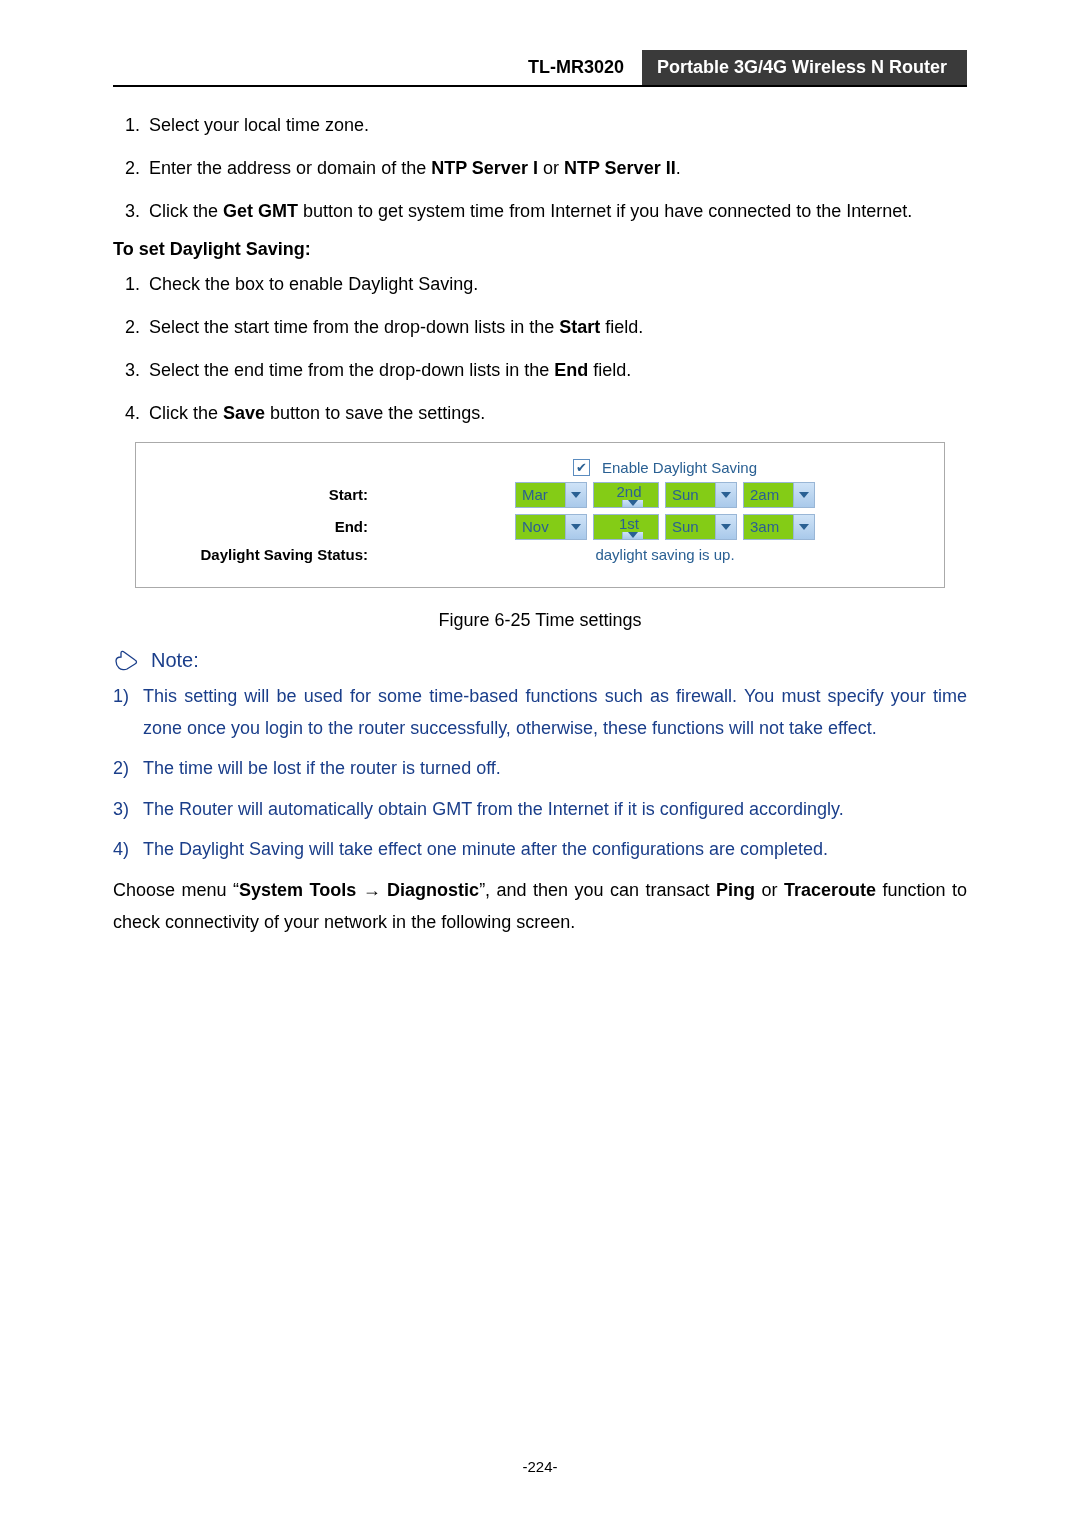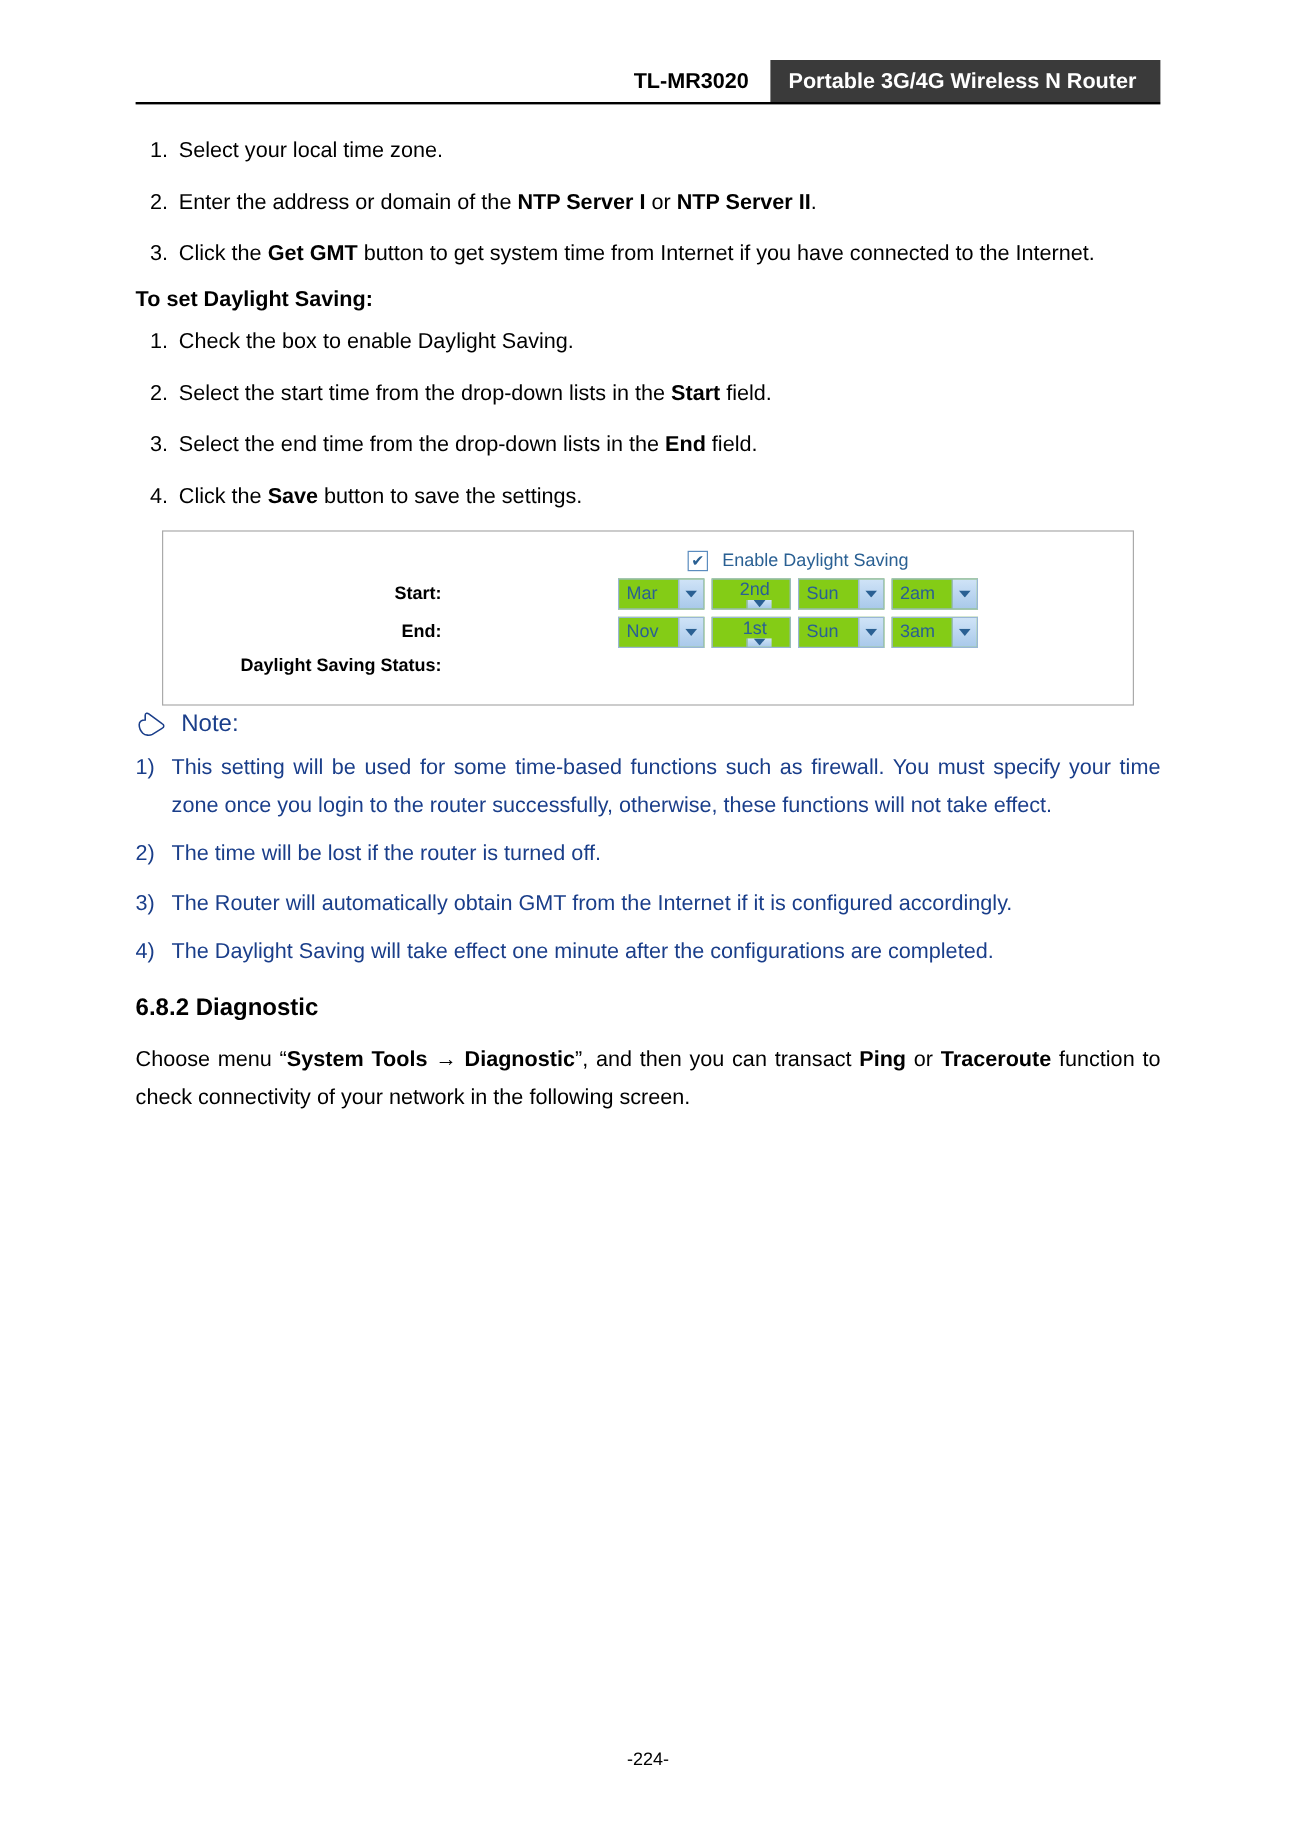--- a/index.html
+++ b/index.html
@@ -199,22 +199,26 @@
             <span class="darr">
               <svg viewBox="0 0 10 6">
                 <path d="M0 0 L5 6 L10 0 Z" fill="#2a6093"></path>
               </svg>
             </span>
           </span>
       </div>
     </div>
     <div class="fig-row">
       <div class="fig-label-col">Daylight Saving Status:</div>
-    </div>
-  </div>
+      <div class="fig-ctrl-col" style="font-weight:normal;">
+        <span>daylight saving is up.</span>
+      </div>
+    </div>
+  </div>
+  <div class="figure-caption">Figure 6-25    Time settings</div>
 
   <div class="note-line">
     <svg class="hand" viewBox="0 0 28 22">
       <path d="M3 12 C3 9 5 8 8 8 L8 4 C8 2 10 2 11 3 L22 11 C24 12 24 14 22 15 L14 20 C12 21 8 21 6 19 C4 17 3 14 3 12 Z" fill="none" stroke="#1a3e8a" stroke-width="1.3"></path>
     </svg>
     <span class="note-word">Note:</span>
   </div>
   <ol class="notes">
     <li>
         <span class="nbullet">1)</span>
@@ -227,19 +231,18 @@
     <li>
         <span class="nbullet">3)</span>
         <span class="ntext">The Router will automatically obtain GMT from the Internet if it is configured accordingly.</span>
       </li>
     <li>
         <span class="nbullet">4)</span>
         <span class="ntext">The Daylight Saving will take effect one minute after the configurations are completed.</span>
       </li>
   </ol>
 
-  <div class="sec-num">6.8.2    Diagnostic</div>
   <div class="para">
     <span>Choose menu “</span><b>System Tools</b><span class="arrow">  →  </span><b>Diagnostic</b><span>”, and then you can transact </span><b>Ping</b><span> or </span><b>Traceroute</b><span> function to check connectivity of your network in the following screen.</span>
   </div>
 </div>
 
 <div class="page-num">-224-</div>
 
 </body></html>

